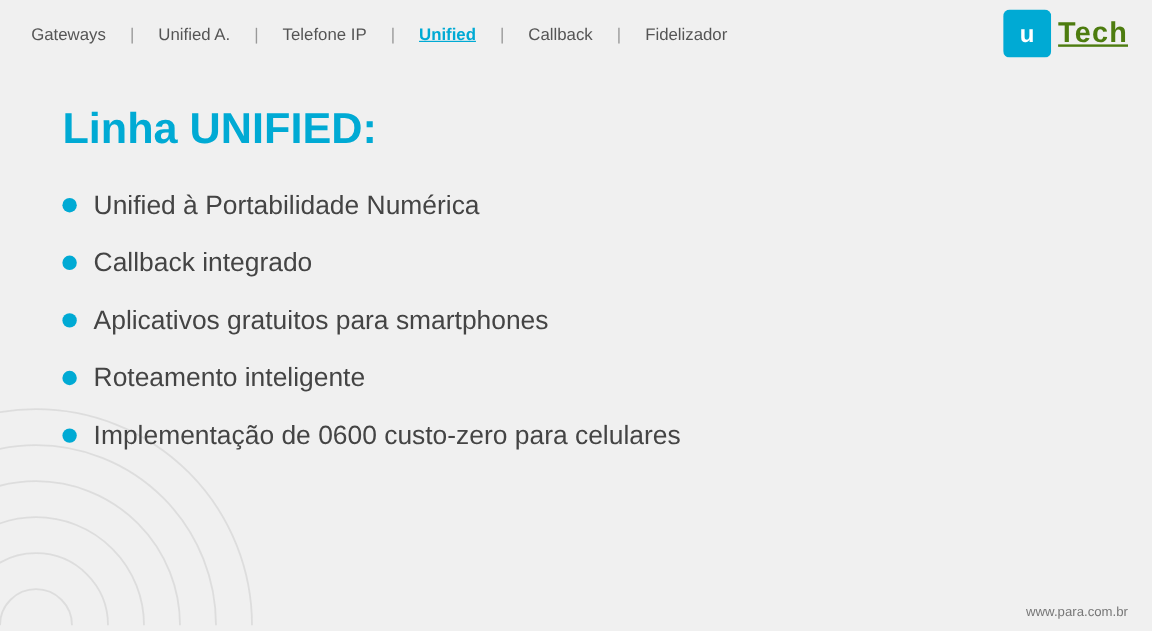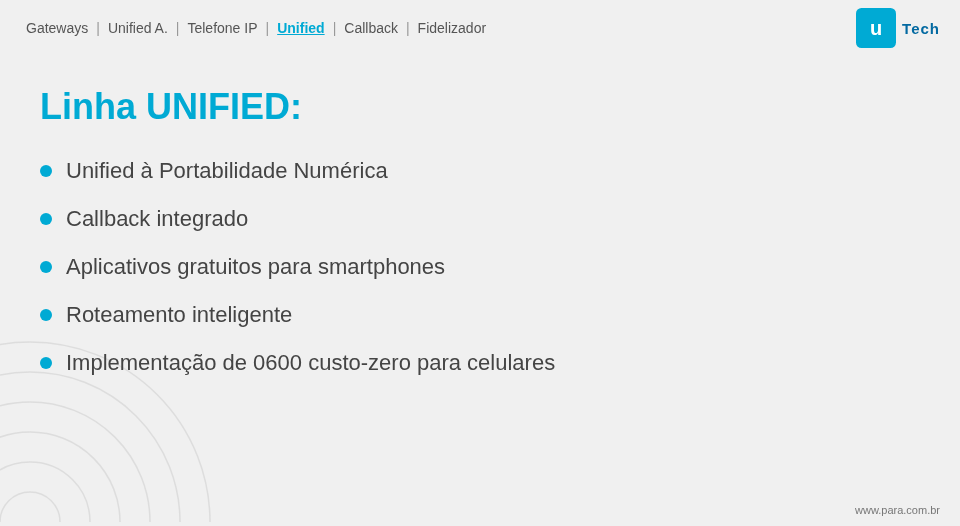--- a/index.html
+++ b/index.html
@@ -21,21 +21,21 @@
       display: flex;
       align-items: center;
       justify-content: space-between;
       padding: 8px 20px 8px 20px;
       border-bottom: none;
     }
 
     .nav-links {
       display: flex;
       align-items: center;
-      gap: 0;
+      gap: 12px;
       font-size: 14px;
       color: #555;
     }
 
     .nav-links .nav-item {
       color: #555;
       text-decoration: none;
       padding: 0 6px;
       cursor: pointer;
     }
@@ -57,31 +57,32 @@
       align-items: center;
       gap: 6px;
     }
 
     .logo-icon {
       width: 40px;
       height: 40px;
     }
 
     .logo-text {
-      font-size: 15px;
+      font-size: 24px;
       font-weight: bold;
-      color: #0369a1;
+      color: #4d7c0f;
       letter-spacing: 1px;
+      text-decoration: underline;
     }
 
     
     .main-content {
       position: relative;
       z-index: 10;
-      padding: 30px 60px 20px 40px;
+      padding: 30px 60px 20px 52px;
     }
 
     .page-title {
       color: #00aad4;
       font-size: 36px;
       font-weight: bold;
       margin-bottom: 30px;
     }
 
     .bullet-list {

